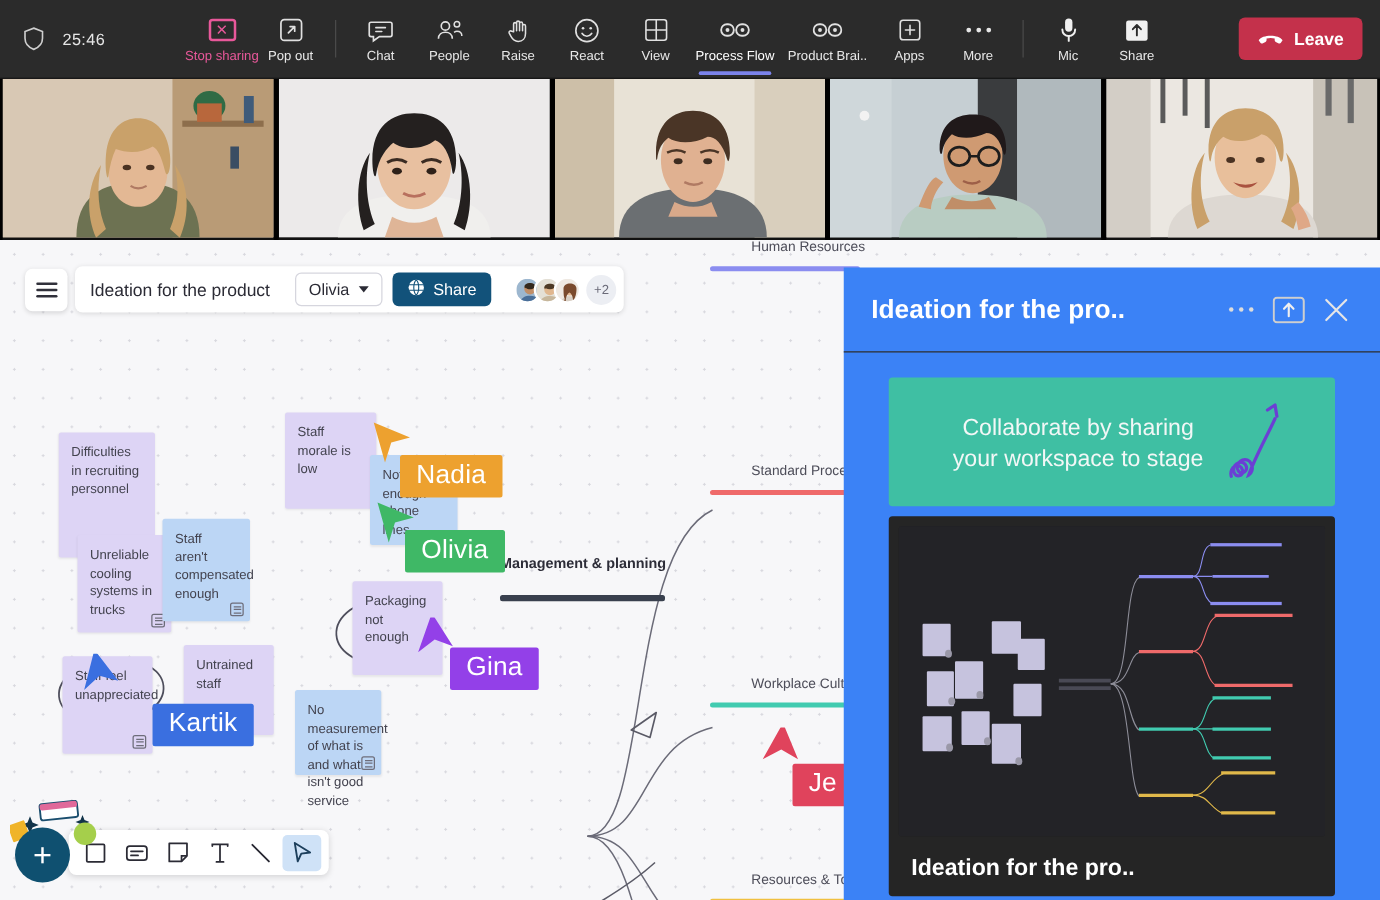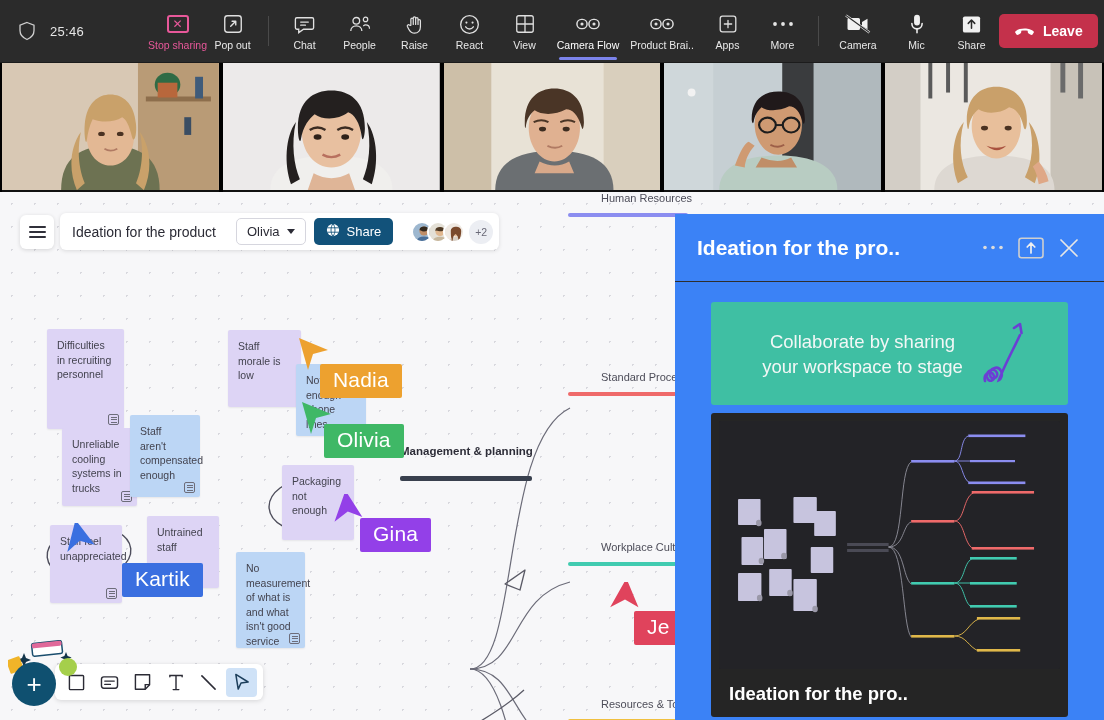--- a/index.html
+++ b/index.html
@@ -262,21 +262,21 @@
 
       <div class="mb-item active" style="width:72px">
         <span class="ico">
           <svg width="24" height="16" viewBox="0 0 26 16">
               <rect x="1" y="3" width="11" height="10" rx="5" fill="none" stroke="#e0e0e0" stroke-width="1.6"></rect>
               <rect x="14" y="3" width="11" height="10" rx="5" fill="none" stroke="#e0e0e0" stroke-width="1.6"></rect>
               <circle cx="6.5" cy="8" r="1.7" fill="#e0e0e0"></circle>
               <circle cx="19.5" cy="8" r="1.7" fill="#e0e0e0"></circle>
             </svg>
         </span>
-        <span class="lbl">Camera Flow</span>
+        <span class="lbl">Process Flow</span>
       </div>
 
       <div class="mb-item" style="width:76px">
         <span class="ico">
           <svg width="24" height="16" viewBox="0 0 26 16">
               <rect x="1" y="3" width="11" height="10" rx="5" fill="none" stroke="#e0e0e0" stroke-width="1.6"></rect>
               <rect x="14" y="3" width="11" height="10" rx="5" fill="none" stroke="#e0e0e0" stroke-width="1.6"></rect>
               <circle cx="6.5" cy="8" r="1.7" fill="#e0e0e0"></circle>
               <circle cx="19.5" cy="8" r="1.7" fill="#e0e0e0"></circle>
             </svg>
@@ -300,31 +300,20 @@
               <circle cx="3" cy="4" r="1.9" fill="#e6e6e6"></circle>
               <circle cx="11" cy="4" r="1.9" fill="#e6e6e6"></circle>
               <circle cx="19" cy="4" r="1.9" fill="#e6e6e6"></circle>
             </svg>
         </span>
         <span class="lbl">More</span>
       </div>
 
       <div class="mb-sep"></div>
 
-      <div class="mb-item" style="width:62px">
-        <span class="ico">
-          <svg width="26" height="20" viewBox="0 0 26 20">
-              <path d="M2.5 5.5 a1.6 1.6 0 0 1 1.6-1.6 h9.3 a1.6 1.6 0 0 1 1.6 1.6 v9 a1.6 1.6 0 0 1 -1.6 1.6 h-9.3 a1.6 1.6 0 0 1 -1.6-1.6 z" fill="#f0f0f0"></path>
-              <path d="M17 8 l5.5-3.3 v10.6 L17 12 z" fill="#f0f0f0"></path>
-              <path d="M1 1.5 L24.5 18.5" stroke="#f0f0f0" stroke-width="2.3"></path>
-              <path d="M1 1.5 L24.5 18.5" stroke="#2b2b2b" stroke-width="1.1"></path>
-            </svg>
-        </span>
-        <span class="lbl">Camera</span>
-      </div>
 
       <div class="mb-item">
         <span class="ico">
           <svg width="18" height="22" viewBox="0 0 18 24">
               <rect x="5.8" y="2" width="6.4" height="11.5" rx="3.2" fill="#f0f0f0"></rect>
               <path d="M3.4 11.5 c0 3.4 2.5 5.8 5.6 5.8 s5.6-2.4 5.6-5.8" fill="none" stroke="#f0f0f0" stroke-width="1.7" stroke-linecap="round"></path>
               <path d="M9 17.3 v4.2" stroke="#f0f0f0" stroke-width="1.7" stroke-linecap="round"></path>
             </svg>
         </span>
         <span class="lbl">Mic</span>
@@ -465,21 +454,21 @@
       <path d="M505 392 L525 378 L520 398 Z" fill="none" stroke="#5a5a66" stroke-width="1.3" stroke-linejoin="round"></path>
 
       <ellipse cx="82" cy="365" rx="38" ry="26" fill="none" stroke="#4e4e5c" stroke-width="1.4" transform="rotate(-8 82 365)" opacity="0"></ellipse>
       <ellipse cx="87" cy="365" rx="40" ry="27" fill="none" stroke="#4e4e5c" stroke-width="1.4" transform="rotate(-10 87 365)" opacity="0"></ellipse>
       <ellipse cx="89" cy="361" rx="42" ry="26" fill="none" stroke="#4e4e5c" stroke-width="1.4" transform="rotate(-6 89 361)"></ellipse>
       <ellipse cx="264" cy="177" rx="33" ry="24" fill="none" stroke="#4e4e5c" stroke-width="1.4" transform="rotate(-6 264 177)"></ellipse>
       <ellipse cx="311" cy="313" rx="42" ry="27" fill="none" stroke="#4e4e5c" stroke-width="1.4" transform="rotate(-4 311 313)"></ellipse>
     </svg>
 
     <div>
-      <div class="note" style="left:47px;top:137px;width:77px;height:100px;background:#ddd4f5">
+      <div class="note" style="left:47px;top:154px;width:77px;height:100px;background:#ddd4f5">
         <span>Difficulties in recruiting personnel</span>
         <span class="note-icon">
             <i></i>
             <i></i>
             <i></i>
           </span>
       </div>
       <div class="note" style="left:62px;top:236px;width:75px;height:78px;background:#ddd4f5">
         <span>Unreliable cooling systems in trucks</span>
         <span class="note-icon">
@@ -500,21 +489,21 @@
         <span>Staff feel unappreciated</span>
         <span class="note-icon">
             <i></i>
             <i></i>
             <i></i>
           </span>
       </div>
       <div class="note" style="left:147px;top:324px;width:72px;height:72px;background:#ddd4f5">
         <span>Untrained staff</span>
       </div>
-      <div class="note" style="left:236px;top:360px;width:69px;height:96px;background:#bcd6f5">
+      <div class="note" style="left:236px;top:360px;width:69px;height:68px;background:#bcd6f5">
         <span>No measurement of what is and what isn't good service</span>
         <span class="note-icon">
             <i></i>
             <i></i>
             <i></i>
           </span>
       </div>
       <div class="note" style="left:228px;top:138px;width:73px;height:77px;background:#ddd4f5">
         <span>Staff morale is low</span>
       </div>

